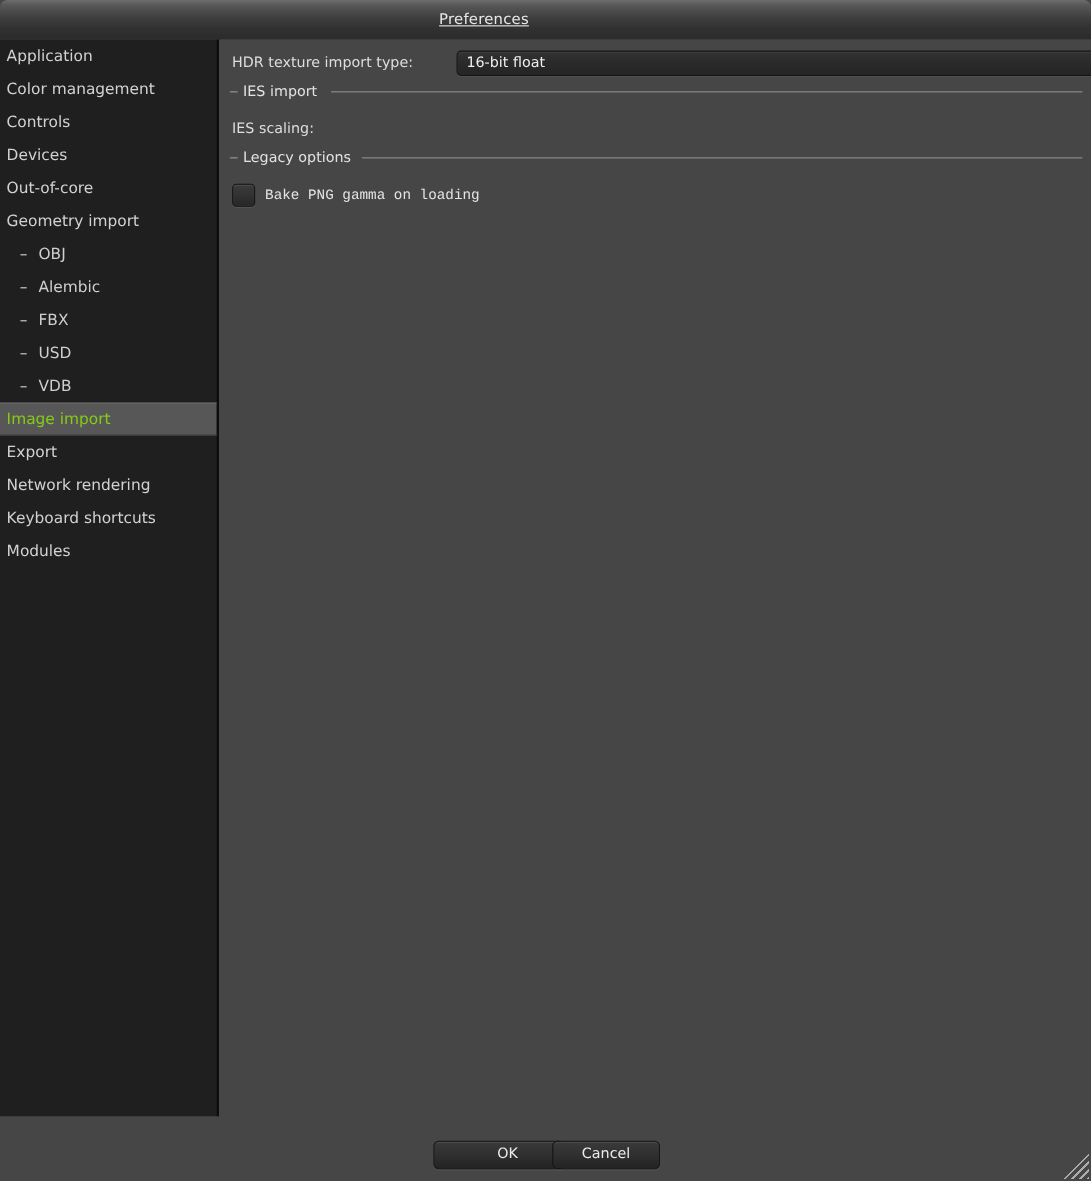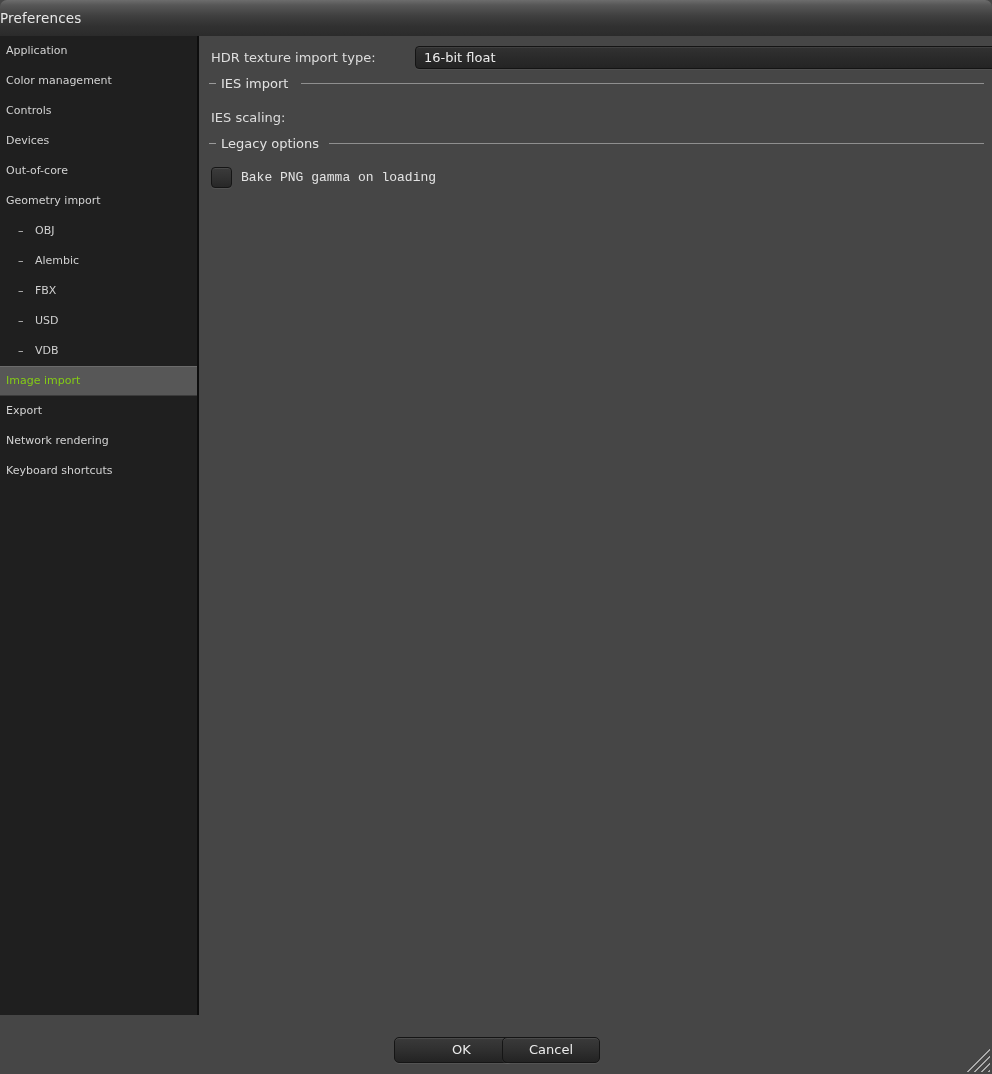--- a/index.html
+++ b/index.html
@@ -38,42 +38,44 @@
     border-top-left-radius: 7px;
     border-top-right-radius: 7px;
     box-sizing: border-box;
   }
   #titlebar-title {
     position: absolute;
     left: 0; top: 0;
     width: 880px;
     height: 36px;
     line-height: 37px;
+    text-align: center;
     font-size: 13.5px;
     color: #e8e8e8;
     letter-spacing: 0.2px;
+    text-decoration: underline;
   }
 
   
   #sidebar {
     position: absolute;
     left: 0;
     top: 36px;
     width: 199px;
     height: 979px;
     background: #1f1f1f;
     border-right: 2px solid #0d0d0d;
     box-sizing: border-box;
     overflow: hidden;
   }
   .side-item {
     position: relative;
     height: 30px;
     line-height: 30px;
-    font-size: 11px;
+    font-size: 14px;
     color: #d2d2d2;
     white-space: nowrap;
     box-sizing: border-box;
     padding-left: 6px;
   }
   .side-item.sub {
     padding-left: 18px;
     color: #cfcfcf;
   }
   .side-item.sub .dash {
@@ -270,20 +272,21 @@
       <div class="side-item"><span>Geometry import</span></div>
       <div class="side-item sub"><span class="dash">–</span><span>OBJ</span></div>
       <div class="side-item sub"><span class="dash">–</span><span>Alembic</span></div>
       <div class="side-item sub"><span class="dash">–</span><span>FBX</span></div>
       <div class="side-item sub"><span class="dash">–</span><span>USD</span></div>
       <div class="side-item sub"><span class="dash">–</span><span>VDB</span></div>
       <div class="side-item selected"><span>Image import</span></div>
       <div class="side-item"><span>Export</span></div>
       <div class="side-item"><span>Network rendering</span></div>
       <div class="side-item"><span>Keyboard shortcuts</span></div>
+      <div class="side-item"><span>Modules</span></div>
     </div>
 
   <div id="content">
 
     <div class="row" style="left:0; top:10px; width:791px;">
       <div class="field-label" style="left:10px; top:0;">HDR texture import type:</div>
       <div class="combo" style="left:170px; top:0; width:614px;">
         <div class="combo-value">16-bit float</div>
         <div class="combo-arrow"></div>
       </div>

